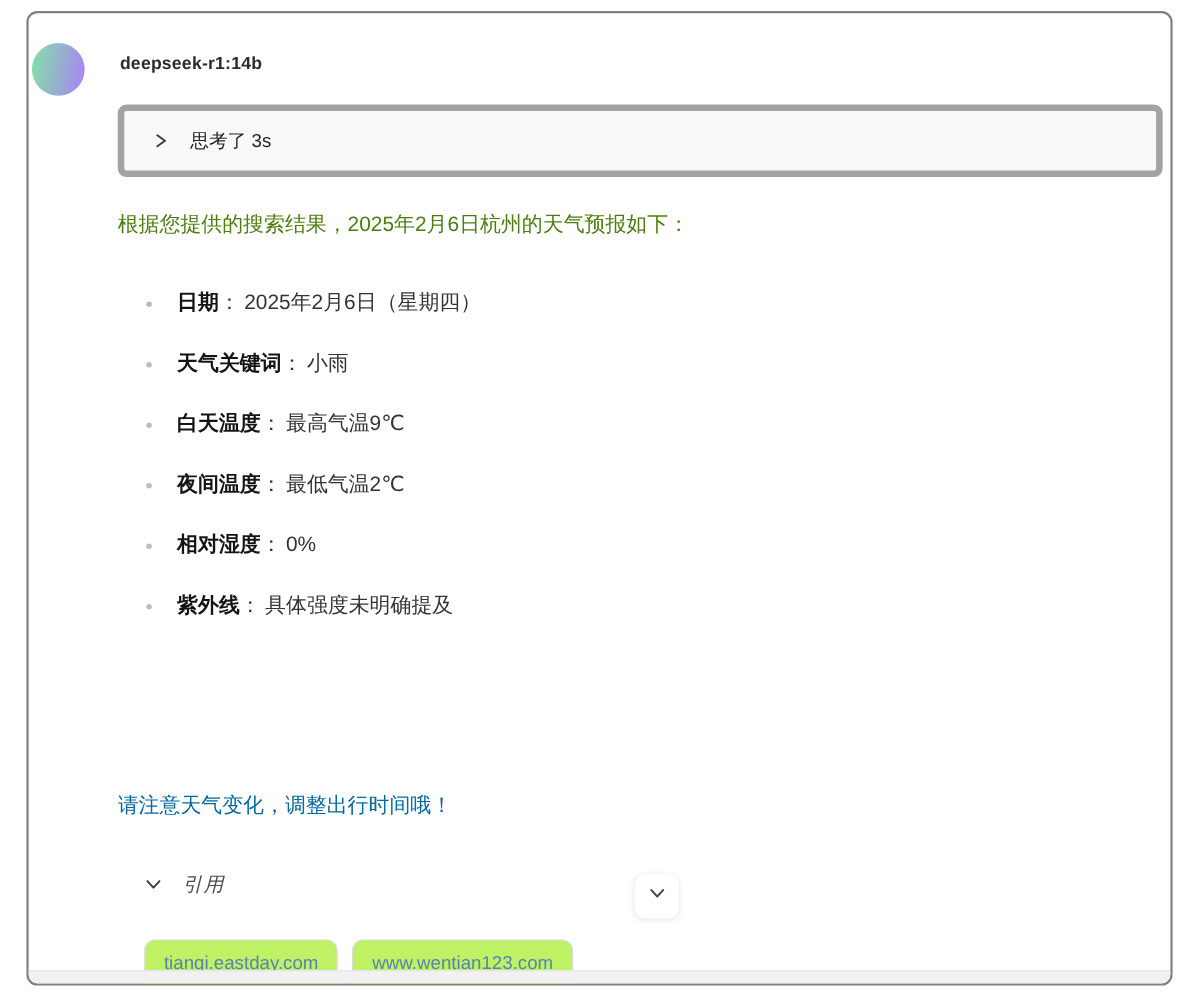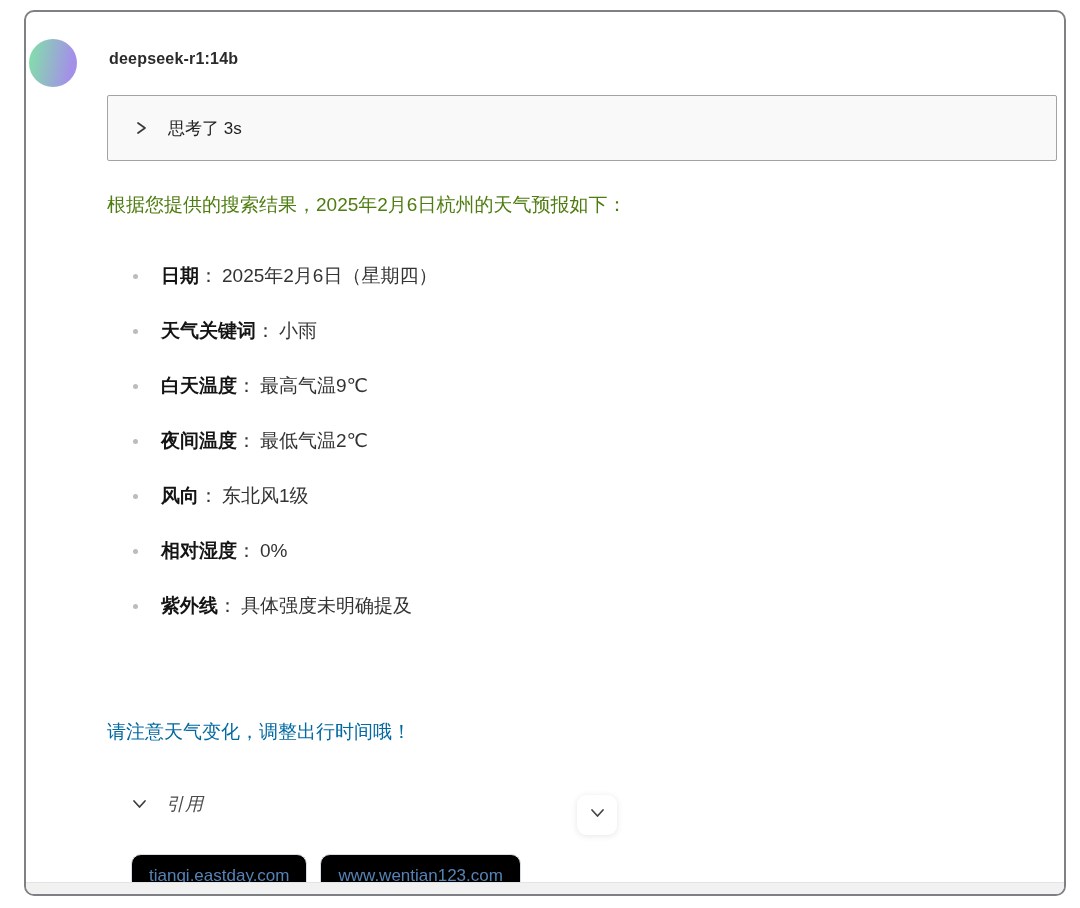--- a/index.html
+++ b/index.html
@@ -42,22 +42,22 @@
     letter-spacing: 0.2px;
   }
   .think-box {
     position: absolute;
     left: 81px;
     top: 83px;
     width: 950px;
     height: 66px;
     box-sizing: border-box;
     background: #f9f9f9;
-    border: 1px solid #a3a3a3;
-    border-radius: 2px;
+    border: 6px solid #a3a3a3;
+    border-radius: 8px;
     display: flex;
     align-items: center;
     padding-left: 26px;
     cursor: pointer;
   }
   .think-box .chev { display: inline-flex; margin-right: 19px; }
   .think-label { font-size: 17px; color: #1f1f1f; }
   .intro {
     position: absolute;
     left: 81px;
@@ -139,21 +139,21 @@
     left: 105px;
     top: 842px;
     display: flex;
     gap: 13px;
   }
   .chip {
     display: inline-block;
     box-sizing: border-box;
     height: 52px;
     padding: 11px 17px 0 17px;
-    background: #000000;
+    background: #bef264;
     border: 1px solid #d8dde4;
     border-radius: 10px;
     font-size: 17px;
     color: #5583b5;
     text-decoration: none;
     white-space: nowrap;
     cursor: pointer;
   }
   .bottom-band {
     position: absolute;
@@ -193,23 +193,20 @@
     <li>
       <span class="dot"></span><span class="term">天气关键词</span><span class="sep">：</span><span class="val">小雨</span>
     </li>
     <li>
       <span class="dot"></span><span class="term">白天温度</span><span class="sep">：</span><span class="val">最高气温9℃</span>
     </li>
     <li>
       <span class="dot"></span><span class="term">夜间温度</span><span class="sep">：</span><span class="val">最低气温2℃</span>
     </li>
     <li>
-      <span class="dot"></span><span class="term">风向</span><span class="sep">：</span><span class="val">东北风1级</span>
-    </li>
-    <li>
       <span class="dot"></span><span class="term">相对湿度</span><span class="sep">：</span><span class="val">0%</span>
     </li>
     <li>
       <span class="dot"></span><span class="term">紫外线</span><span class="sep">：</span><span class="val">具体强度未明确提及</span>
     </li>
   </ul>
 
   <p class="closing">请注意天气变化，调整出行时间哦！</p>
 
   <div class="citations-row">

